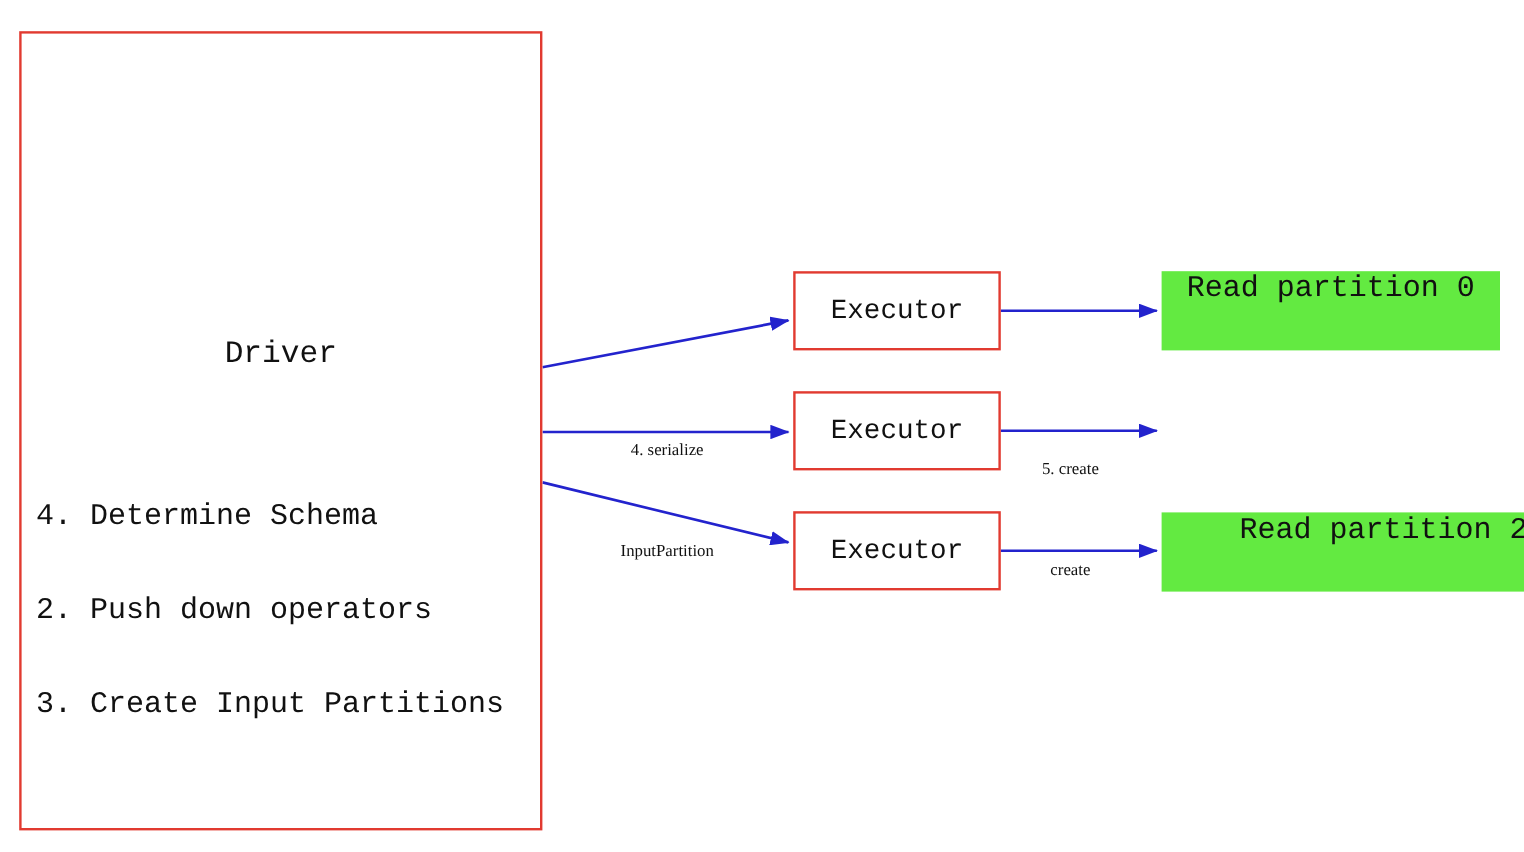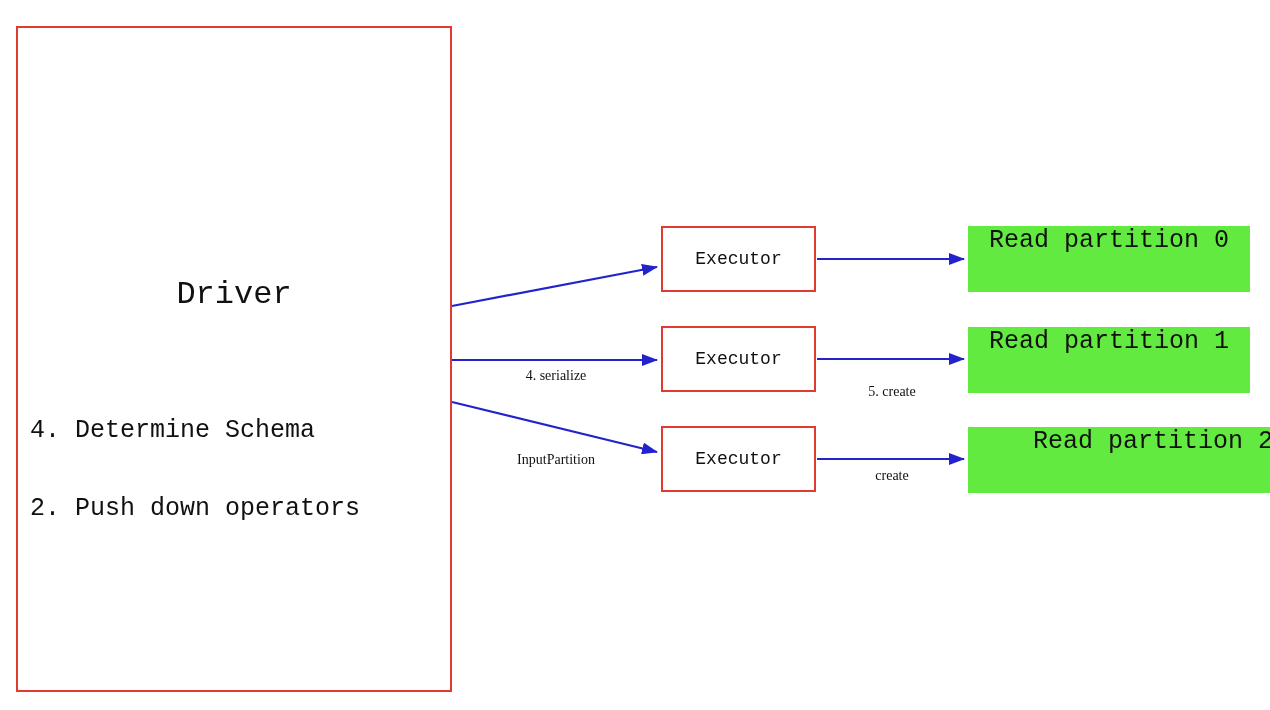--- a/index.html
+++ b/index.html
@@ -25,44 +25,44 @@
     border: 2px solid var(--box_border, #e13a30);
     box-sizing: border-box;
     background: #ffffff;
   }
   .driver-title {
     position: absolute;
     left: 0;
     right: 0;
     top: 253px;
     text-align: center;
-    font-size: 32px;
+    font-size: 26px;
     line-height: 28px;
     white-space: pre;
   }
   .driver-steps {
     position: absolute;
     left: 12px;
     top: 338px;
     font-size: 25px;
     line-height: 26px;
     white-space: pre;
   }
   .exec-box {
     position: absolute;
     left: 661px;
-    width: 155px;
+    width: 173px;
     height: 66px;
     border: 2px solid var(--box_border, #e13a30);
     box-sizing: border-box;
     background: #ffffff;
     display: flex;
     align-items: center;
     justify-content: center;
-    font-size: 18px;
+    font-size: 23px;
     white-space: pre;
   }
   .exec-1 { top: 226px; }
   .exec-2 { top: 326px; }
   .exec-3 { top: 426px; }
   .part-box {
     position: absolute;
     left: 968px;
     width: 282px;
     height: 66px;
@@ -121,38 +121,36 @@
     <line class="arrow-line" x1="817" y1="259" x2="964" y2="259" marker-end="url(#arrowhead)"></line>
     <line class="arrow-line" x1="817" y1="359" x2="964" y2="359" marker-end="url(#arrowhead)"></line>
     <line class="arrow-line" x1="817" y1="459" x2="964" y2="459" marker-end="url(#arrowhead)"></line>
   </svg>
 
   <div class="driver-box">
     <div class="driver-title">Driver</div>
     <div class="driver-steps">
       <div>4. Determine Schema</div>
       <div>2. Push down operators</div>
+      <div>3. Create Input Partitions</div>
     </div>
   </div>
 
   <div class="exec-box exec-1">
     <span>Executor</span>
   </div>
   <div class="exec-box exec-2">
     <span>Executor</span>
   </div>
   <div class="exec-box exec-3">
     <span>Executor</span>
   </div>
 
   <div class="part-box part-1">
     <span>Read partition 0</span>
-  </div>
-  <div class="part-box part-2">
-    <span>Read partition 1</span>
   </div>
   <div class="part-box part-3">
     <span>Read partition 2</span>
   </div>
 
   <div class="edge-label edge-label-4">
     <div>4. serialize</div>
     <div>InputPartition</div>
   </div>
 

